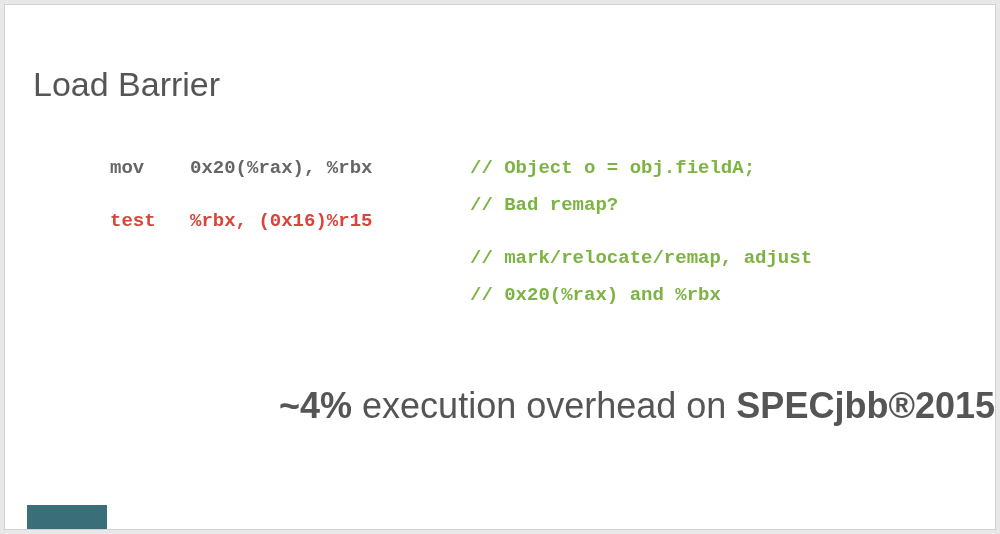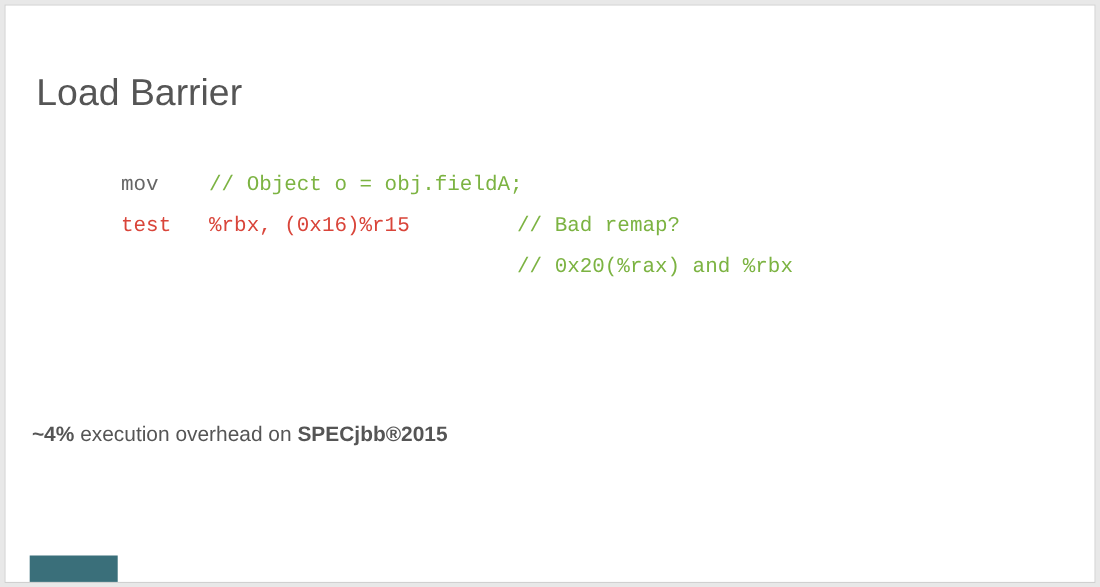--- a/index.html
+++ b/index.html
@@ -30,49 +30,50 @@
       top: 60px;
       left: 28px;
     }
     .code-block {
       position: absolute;
       top: 145px;
       left: 105px;
       right: 50px;
       font-family: "Courier New", Courier, monospace;
       font-size: 19px;
-      font-weight: normal;
+      font-weight: bold;
       line-height: 1.95;
       color: #666666;
     }
     .code-row {
       display: flex;
     }
     .mnemonic {
       width: 80px;
       flex-shrink: 0;
     }
     .operands {
       width: 280px;
       flex-shrink: 0;
     }
     .comment {
       color: #7cb342;
       flex: 1;
     }
     .red {
       color: #d9453a;
+      margin-top: 16px;
     }
     .footer-text {
       position: absolute;
       top: 380px;
       left: 0;
       right: 0;
-      text-align: left;
-      font-size: 19px;
+      text-align: right;
+      font-size: 36px;
       color: #555555;
       font-weight: 300;
       padding-left: 24px;
     }
     .footer-text .bold {
       font-weight: 700;
     }
     .corner-badge {
       position: absolute;
       bottom: 0;
@@ -89,28 +90,34 @@
   </style>
 </head>
 <body>
 
 <div class="slide">
   <h1 class="title">Load Barrier</h1>
 
   <div class="code-block">
     <div class="code-row">
       <span class="mnemonic">mov</span>
+      <span class="operands">0x20(%rax), %rbx</span>
       <span class="comment">// Object o = obj.fieldA;</span>
     </div>
     <div class="code-row">
       <span class="mnemonic red">test</span>
       <span class="operands red">%rbx, (0x16)%r15</span>
       <span class="comment">// Bad remap?</span>
     </div>
     <div class="code-row">
+    </div>
+    <div class="code-row">
+      <span class="mnemonic"></span>
+      <span class="operands"></span>
+      <span class="comment">// mark/relocate/remap, adjust</span>
     </div>
     <div class="code-row">
       <span class="mnemonic"></span>
       <span class="operands"></span>
       <span class="comment">// 0x20(%rax) and %rbx</span>
     </div>
   </div>
 
   <div class="footer-text">
     <span class="bold">~4%</span><span> execution overhead on </span><span class="bold">SPECjbb®2015</span>

